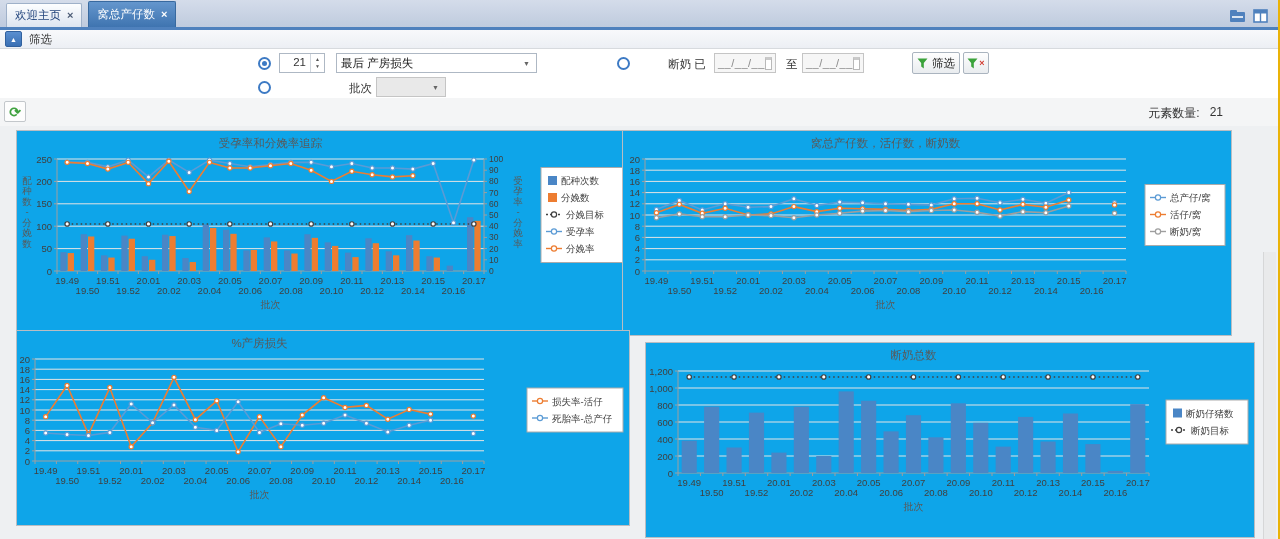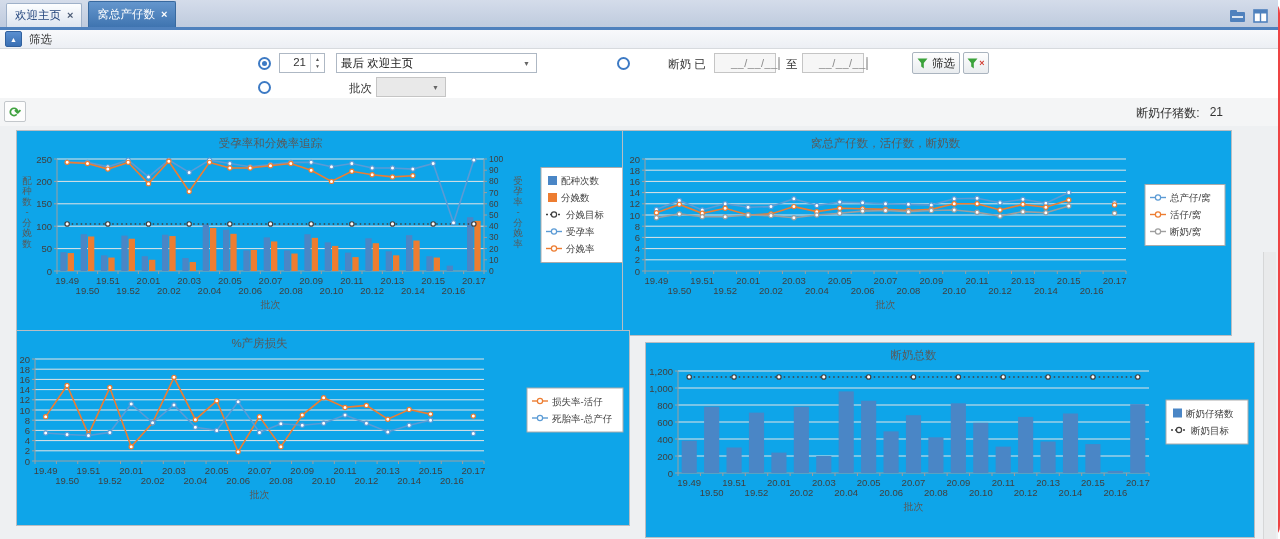--- a/index.html
+++ b/index.html
@@ -1,19 +1,19 @@
 <!DOCTYPE html>
 <html><head>
 <meta charset="utf-8">
 <style>
   html,body{margin:0;padding:0;}
   body{width:1280px;height:539px;overflow:hidden;position:relative;
        font-family:"Liberation Sans","DejaVu Sans",sans-serif;background:#fff;
        -webkit-font-smoothing:antialiased;}
-  #app{position:absolute;inset:0;border-right:2px solid #ef4444;border-radius:13px;}
+  #app{position:absolute;inset:0;border-right:2px solid #eab308;}
 
   
   .tabbar{position:absolute;left:0;top:0;right:0;height:27px;
           background:linear-gradient(#d4dcea,#bfcbde);display:flex;align-items:flex-end;}
   .tab{height:23px;margin-left:6px;padding:0 8px;display:flex;align-items:center;gap:6px;
        font-size:11.5px;border:1px solid #9fb1c9;border-bottom:none;border-radius:2px 2px 0 0;
        background:linear-gradient(#fdfeff,#dde5f0);color:#25477e;cursor:default;}
   .tab .x{font-size:11px;color:#4a5a74;font-weight:bold;line-height:1;}
   .tab.active{background:linear-gradient(#6496cd,#3f74b0);border-color:#38699f;color:#fff;height:25px;}
   .tab.active .x{color:#fff;}
@@ -36,21 +36,21 @@
   .radio.sel::after{content:"";display:block;width:5px;height:5px;border-radius:50%;
                     background:#3d7ac4;margin:2px auto;}
   .spin{border:1px solid #aeb8c4;background:#fff;display:flex;align-items:stretch;}
   .spin .val{flex:1;text-align:right;padding:2px 4px 0 0;font-size:11.5px;}
   .spin .arr{width:13px;border-left:1px solid #d0d6dd;display:flex;flex-direction:column;
              align-items:center;justify-content:center;font-size:5px;color:#555;line-height:1.4;}
   .select{border:1px solid #aeb8c4;background:#fff;display:flex;align-items:center;padding:0 4px;}
   .select .txt{flex:1;font-size:11.5px;color:#222;white-space:nowrap;overflow:hidden;}
   .select .caret{font-size:7px;color:#666;padding:0 2px;}
   .select.disabled{background:#e9e9e9;border-color:#c5c5c5;}
-  .datebox{border:1px solid #c5c5c5;background:#f6f6f6;display:flex;align-items:center;padding:0 16px;}
+  .datebox{border:1px solid #c5c5c5;background:#f6f6f6;display:flex;align-items:center;padding:0 3px;}
   .datebox .ph{flex:1;font-size:11px;color:#8a8a8a;letter-spacing:.5px;}
   .calicon{width:10px;height:9px;border:1px solid #b9b9b9;border-top:3px solid #c9c9c9;background:#fff;}
   .btn{border:1px solid #aab4bf;background:linear-gradient(#fefefe,#e9ecef);border-radius:2px;
        display:flex;align-items:center;justify-content:center;gap:4px;font-size:11.5px;color:#222;}
   .funnel{width:11px;height:11px;}
   .btn .rx{color:#d33a2f;font-size:9px;font-weight:bold;margin-left:-3px;}
 
   
   .toolbar{position:absolute;left:0;top:98px;right:0;height:28px;background:#f4f5f6;
            border-bottom:1px solid #e0e0e0;}
@@ -107,21 +107,21 @@
     <span class="filter-title">筛选</span>
   </div>
 
   <div class="filter-body">
     <div class="fb radio sel" style="left:258px;top:8px;"></div>
     <div class="fb spin" style="left:279px;top:4px;width:46px;height:20px;">
       <span class="val">21</span>
       <span class="arr">▲<br>▼</span>
     </div>
     <div class="fb select" style="left:336px;top:4px;width:201px;height:20px;">
-      <span class="txt">最后 欢迎主页</span>
+      <span class="txt">最后 产房损失</span>
       <span class="caret">▼</span>
     </div>
 
     <div class="fb radio" style="left:617px;top:8px;"></div>
     <div class="fb" style="left:664px;top:8px;width:46px;text-align:center;">断奶 已</div>
     <div class="fb datebox" style="left:714px;top:4px;width:62px;height:20px;">
       <span class="ph">__/__/__</span>
       <span class="calicon"></span>
     </div>
     <div class="fb" style="left:786px;top:8px;">至</div>
@@ -149,21 +149,21 @@
       <span class="txt"></span>
       <span class="caret">▼</span>
     </div>
   </div>
 
   <div class="toolbar">
     <button class="refresh">
       <span>⟳</span>
     </button>
     <div class="count">
-      <span>断奶仔猪数:</span>
+      <span>元素数量:</span>
       <span>21</span>
     </div>
   </div>
 
   <div class="charts">
     <div class="panel" id="p1">
       <svg id="c0" width="610" height="202">
           <text x="253.5" y="16" text-anchor="middle" font-size="11.5" fill="#595959">受孕率和分娩率追踪</text>
           <line x1="40" y1="140" x2="467" y2="140" stroke="#9f9f9f" stroke-width="1"></line>
           <line x1="37" y1="140" x2="40" y2="140" stroke="#9f9f9f"></line>

